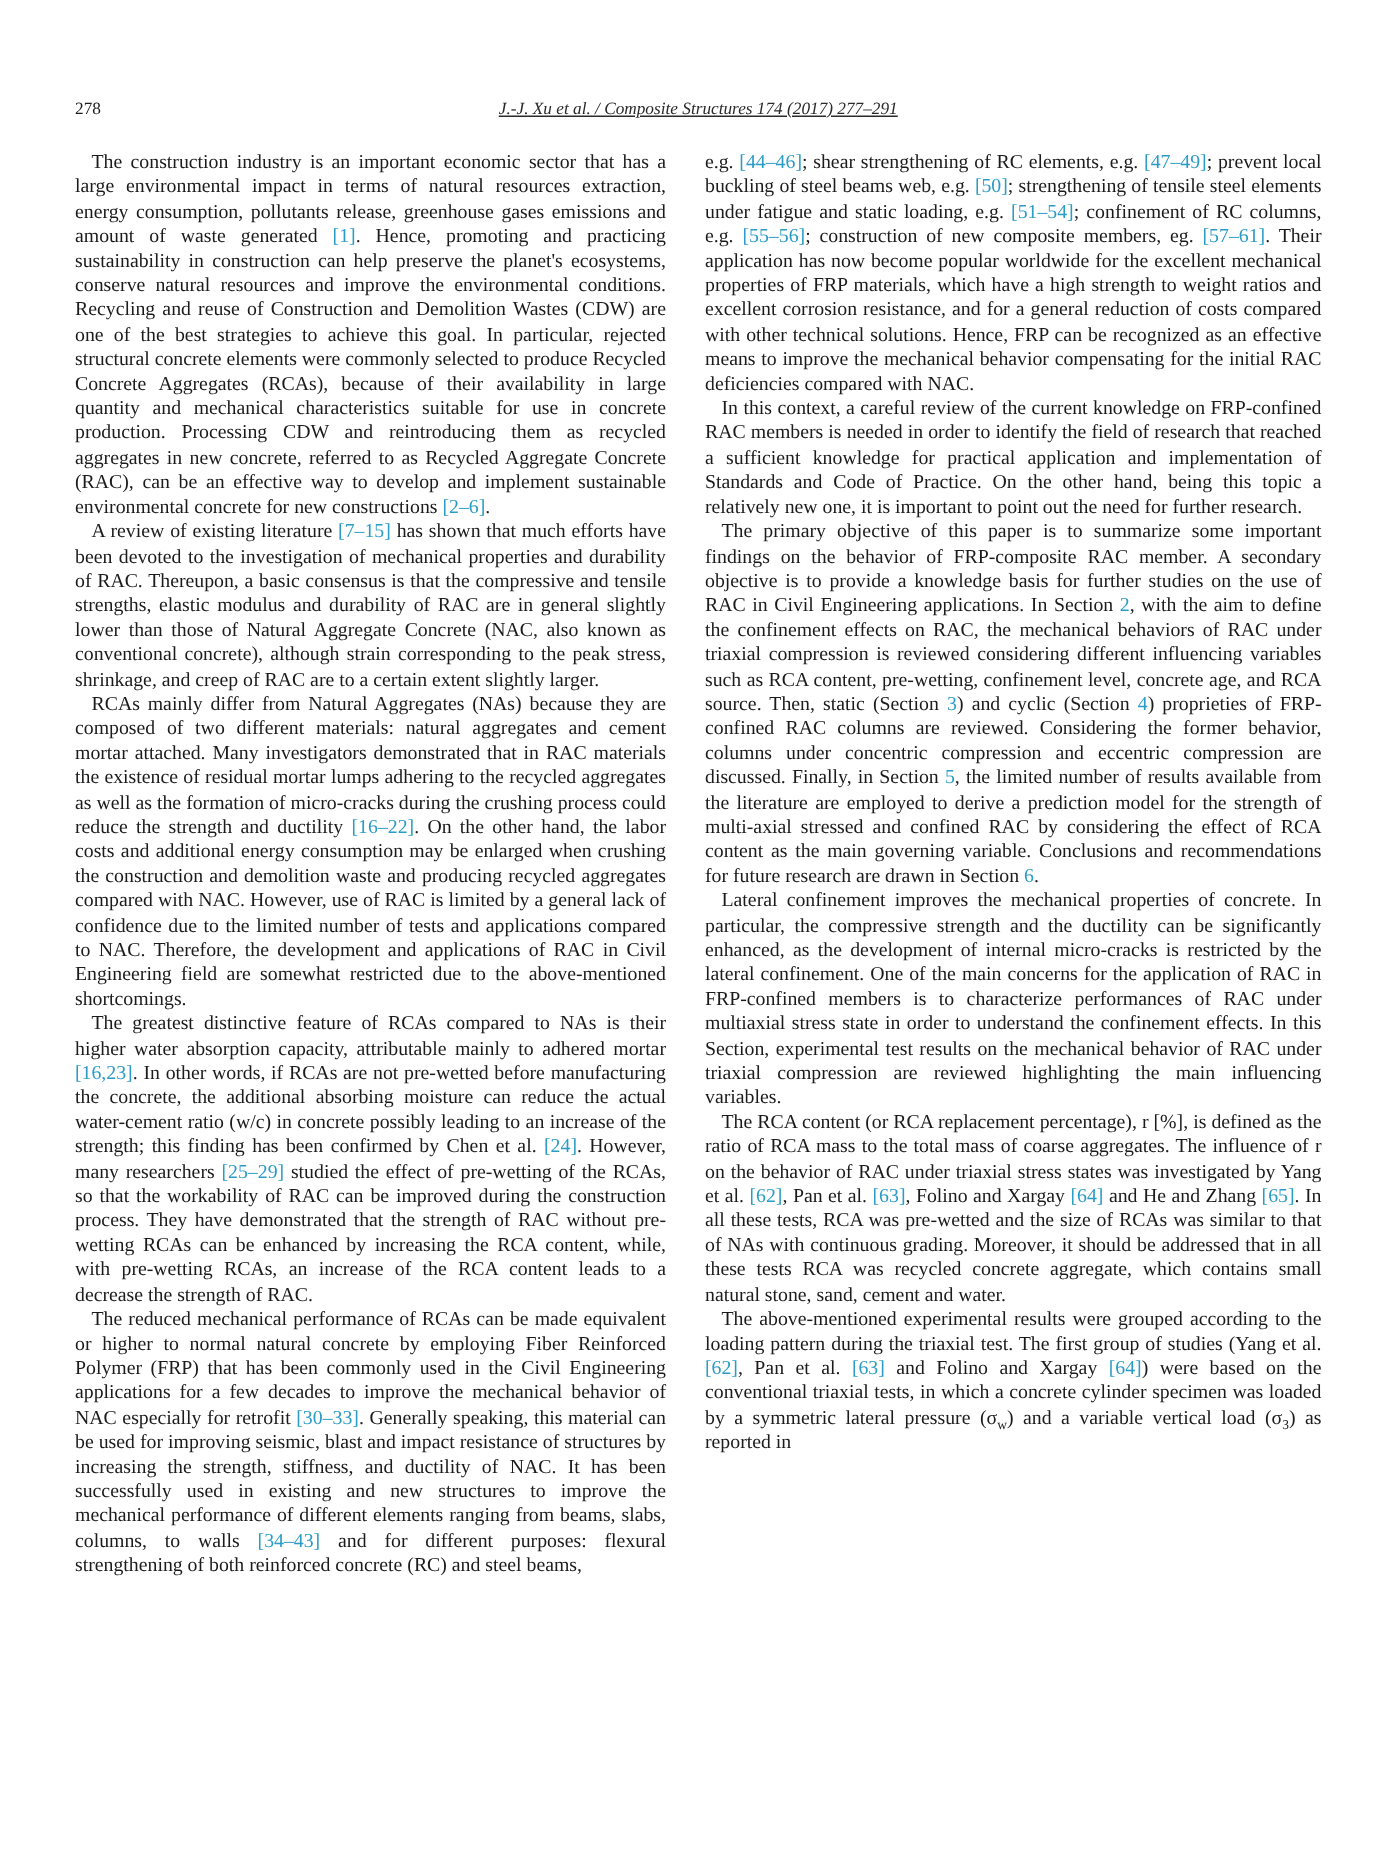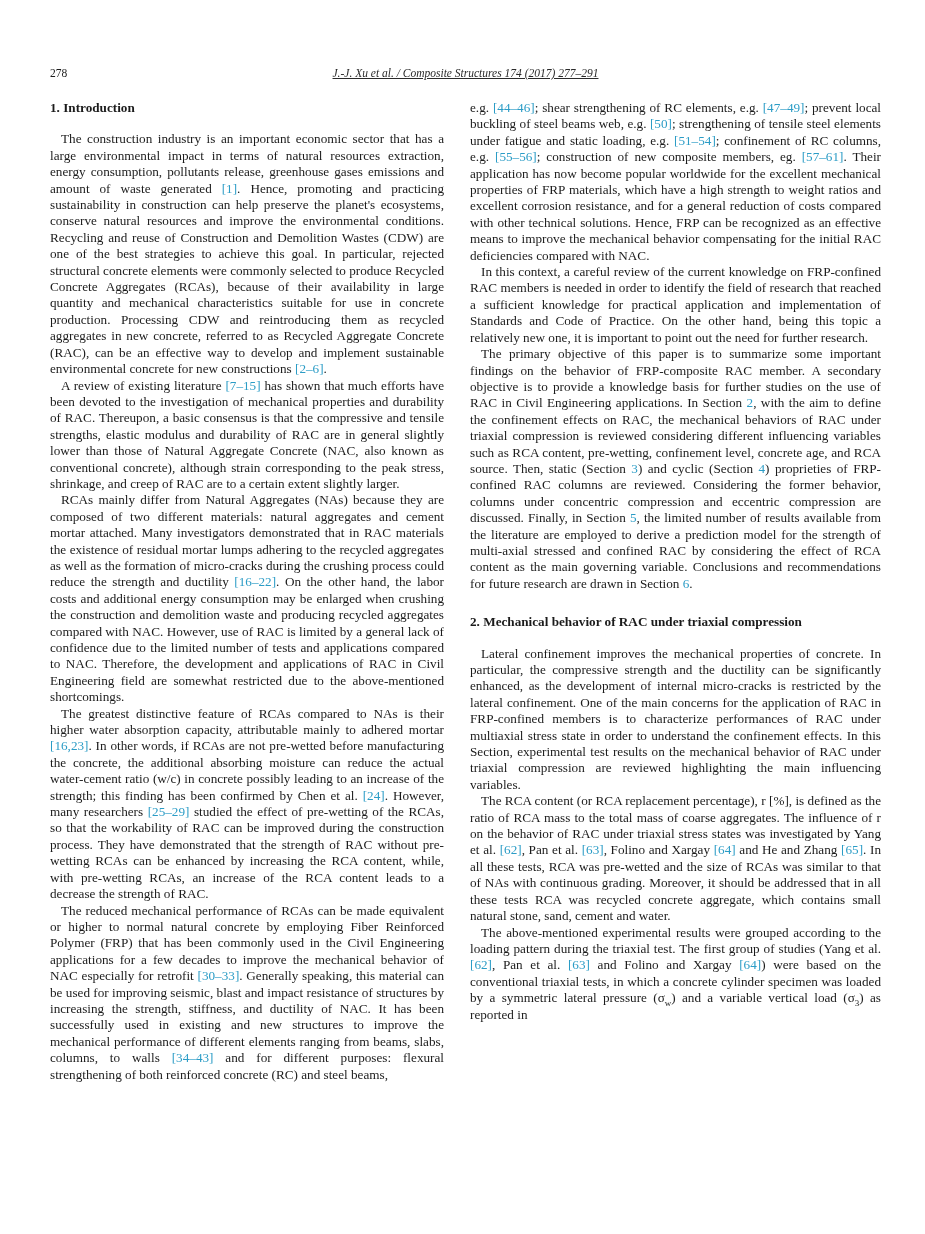--- a/index.html
+++ b/index.html
@@ -71,34 +71,32 @@
 <div class="page">
 
   <div class="running-header">
     <span class="page-num">278</span>
     <div class="head-center">J.-J. Xu et al. / Composite Structures 174 (2017) 277–291</div>
   </div>
 
   <div class="columns">
 
     <div class="col col-left">
-      <h2 class="sec-heading">1. Introduction</h2>
       <p>The construction industry is an important economic sector that has a large environmental impact in terms of natural resources extraction, energy consumption, pollutants release, greenhouse gases emissions and amount of waste generated <span class="cit">[1]</span>. Hence, promoting and practicing sustainability in construction can help preserve the planet's ecosystems, conserve natural resources and improve the environmental conditions. Recycling and reuse of Construction and Demolition Wastes (CDW) are one of the best strategies to achieve this goal. In particular, rejected structural concrete elements were commonly selected to produce Recycled Concrete Aggregates (RCAs), because of their availability in large quantity and mechanical characteristics suitable for use in concrete production. Processing CDW and reintroducing them as recycled aggregates in new concrete, referred to as Recycled Aggregate Concrete (RAC), can be an effective way to develop and implement sustainable environmental concrete for new constructions <span class="cit">[2–6]</span>.</p>
       <p>A review of existing literature <span class="cit">[7–15]</span> has shown that much efforts have been devoted to the investigation of mechanical properties and durability of RAC. Thereupon, a basic consensus is that the compressive and tensile strengths, elastic modulus and durability of RAC are in general slightly lower than those of Natural Aggregate Concrete (NAC, also known as conventional concrete), although strain corresponding to the peak stress, shrinkage, and creep of RAC are to a certain extent slightly larger.</p>
       <p>RCAs mainly differ from Natural Aggregates (NAs) because they are composed of two different materials: natural aggregates and cement mortar attached. Many investigators demonstrated that in RAC materials the existence of residual mortar lumps adhering to the recycled aggregates as well as the formation of micro-cracks during the crushing process could reduce the strength and ductility <span class="cit">[16–22]</span>. On the other hand, the labor costs and additional energy consumption may be enlarged when crushing the construction and demolition waste and producing recycled aggregates compared with NAC. However, use of RAC is limited by a general lack of confidence due to the limited number of tests and applications compared to NAC. Therefore, the development and applications of RAC in Civil Engineering field are somewhat restricted due to the above-mentioned shortcomings.</p>
       <p>The greatest distinctive feature of RCAs compared to NAs is their higher water absorption capacity, attributable mainly to adhered mortar <span class="cit">[16,23]</span>. In other words, if RCAs are not pre-wetted before manufacturing the concrete, the additional absorbing moisture can reduce the actual water-cement ratio (w/c) in concrete possibly leading to an increase of the strength; this finding has been confirmed by Chen et al. <span class="cit">[24]</span>. However, many researchers <span class="cit">[25–29]</span> studied the effect of pre-wetting of the RCAs, so that the workability of RAC can be improved during the construction process. They have demonstrated that the strength of RAC without pre-wetting RCAs can be enhanced by increasing the RCA content, while, with pre-wetting RCAs, an increase of the RCA content leads to a decrease the strength of RAC.</p>
       <p>The reduced mechanical performance of RCAs can be made equivalent or higher to normal natural concrete by employing Fiber Reinforced Polymer (FRP) that has been commonly used in the Civil Engineering applications for a few decades to improve the mechanical behavior of NAC especially for retrofit <span class="cit">[30–33]</span>. Generally speaking, this material can be used for improving seismic, blast and impact resistance of structures by increasing the strength, stiffness, and ductility of NAC. It has been successfully used in existing and new structures to improve the mechanical performance of different elements ranging from beams, slabs, columns, to walls <span class="cit">[34–43]</span> and for different purposes: flexural strengthening of both reinforced concrete (RC) and steel beams,</p>
     </div>
 
     <div class="col col-right">
       <p class="no-indent">e.g. <span class="cit">[44–46]</span>; shear strengthening of RC elements, e.g. <span class="cit">[47–49]</span>; prevent local buckling of steel beams web, e.g. <span class="cit">[50]</span>; strengthening of tensile steel elements under fatigue and static loading, e.g. <span class="cit">[51–54]</span>; confinement of RC columns, e.g. <span class="cit">[55–56]</span>; construction of new composite members, eg. <span class="cit">[57–61]</span>. Their application has now become popular worldwide for the excellent mechanical properties of FRP materials, which have a high strength to weight ratios and excellent corrosion resistance, and for a general reduction of costs compared with other technical solutions. Hence, FRP can be recognized as an effective means to improve the mechanical behavior compensating for the initial RAC deficiencies compared with NAC.</p>
       <p>In this context, a careful review of the current knowledge on FRP-confined RAC members is needed in order to identify the field of research that reached a sufficient knowledge for practical application and implementation of Standards and Code of Practice. On the other hand, being this topic a relatively new one, it is important to point out the need for further research.</p>
       <p>The primary objective of this paper is to summarize some important findings on the behavior of FRP-composite RAC member. A secondary objective is to provide a knowledge basis for further studies on the use of RAC in Civil Engineering applications. In Section <span class="cit">2</span>, with the aim to define the confinement effects on RAC, the mechanical behaviors of RAC under triaxial compression is reviewed considering different influencing variables such as RCA content, pre-wetting, confinement level, concrete age, and RCA source. Then, static (Section <span class="cit">3</span>) and cyclic (Section <span class="cit">4</span>) proprieties of FRP-confined RAC columns are reviewed. Considering the former behavior, columns under concentric compression and eccentric compression are discussed. Finally, in Section <span class="cit">5</span>, the limited number of results available from the literature are employed to derive a prediction model for the strength of multi-axial stressed and confined RAC by considering the effect of RCA content as the main governing variable. Conclusions and recommendations for future research are drawn in Section <span class="cit">6</span>.</p>
 
-      <h2 class="sec-heading mid">2. Mechanical behavior of RAC under triaxial compression</h2>
       <p>Lateral confinement improves the mechanical properties of concrete. In particular, the compressive strength and the ductility can be significantly enhanced, as the development of internal micro-cracks is restricted by the lateral confinement. One of the main concerns for the application of RAC in FRP-confined members is to characterize performances of RAC under multiaxial stress state in order to understand the confinement effects. In this Section, experimental test results on the mechanical behavior of RAC under triaxial compression are reviewed highlighting the main influencing variables.</p>
 
       <p>The RCA content (or RCA replacement percentage), r [%], is defined as the ratio of RCA mass to the total mass of coarse aggregates. The influence of r on the behavior of RAC under triaxial stress states was investigated by Yang et al. <span class="cit">[62]</span>, Pan et al. <span class="cit">[63]</span>, Folino and Xargay <span class="cit">[64]</span> and He and Zhang <span class="cit">[65]</span>. In all these tests, RCA was pre-wetted and the size of RCAs was similar to that of NAs with continuous grading. Moreover, it should be addressed that in all these tests RCA was recycled concrete aggregate, which contains small natural stone, sand, cement and water.</p>
       <p>The above-mentioned experimental results were grouped according to the loading pattern during the triaxial test. The first group of studies (Yang et al. <span class="cit">[62]</span>, Pan et al. <span class="cit">[63]</span> and Folino and Xargay <span class="cit">[64]</span>) were based on the conventional triaxial tests, in which a concrete cylinder specimen was loaded by a symmetric lateral pressure (σ<sub>w</sub>) and a variable vertical load (σ<sub>3</sub>) as reported in</p>
     </div>
 
   </div>
 </div>
 
 </body></html>

